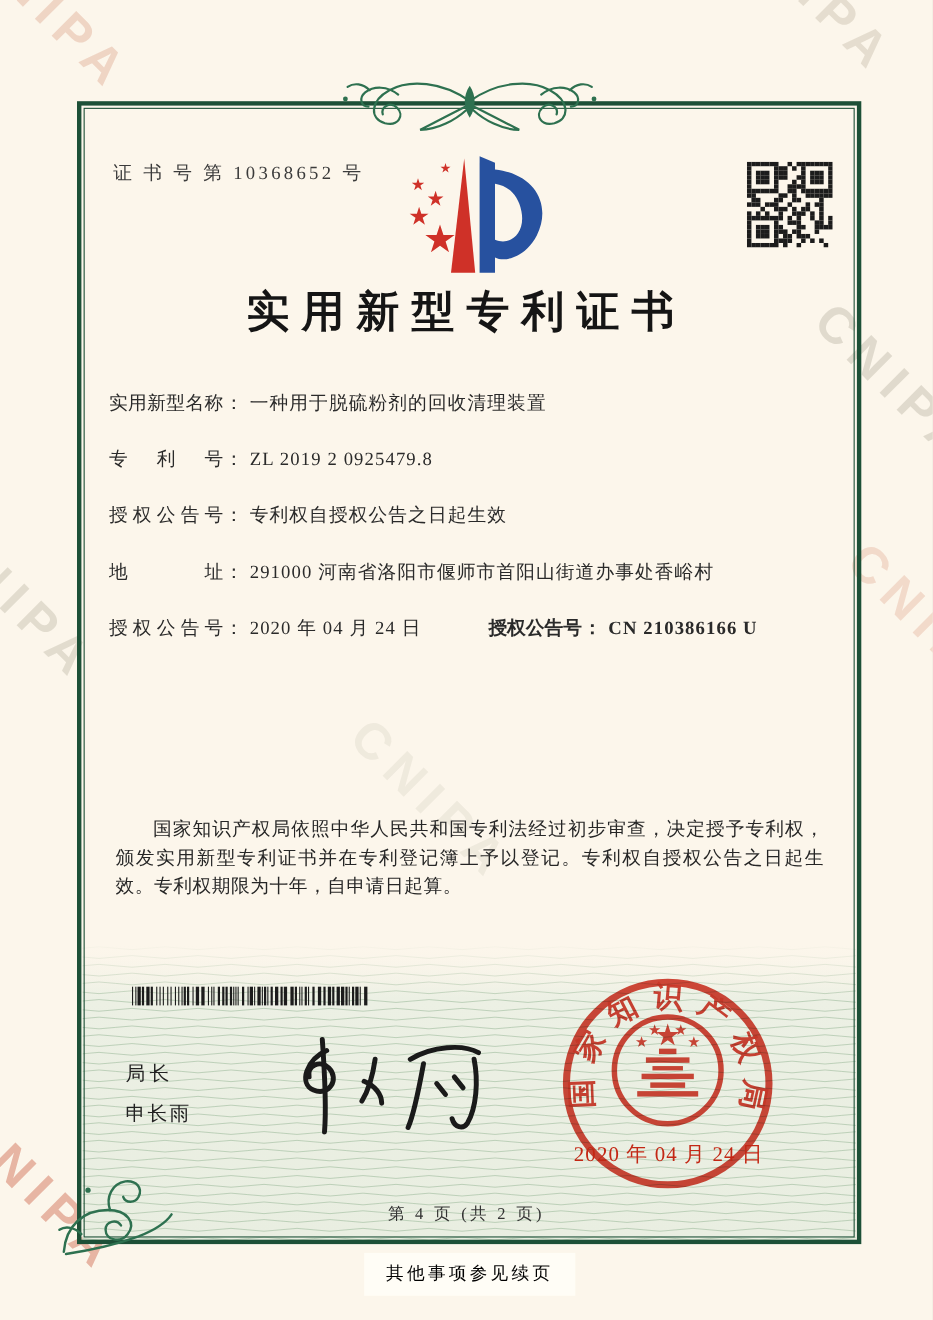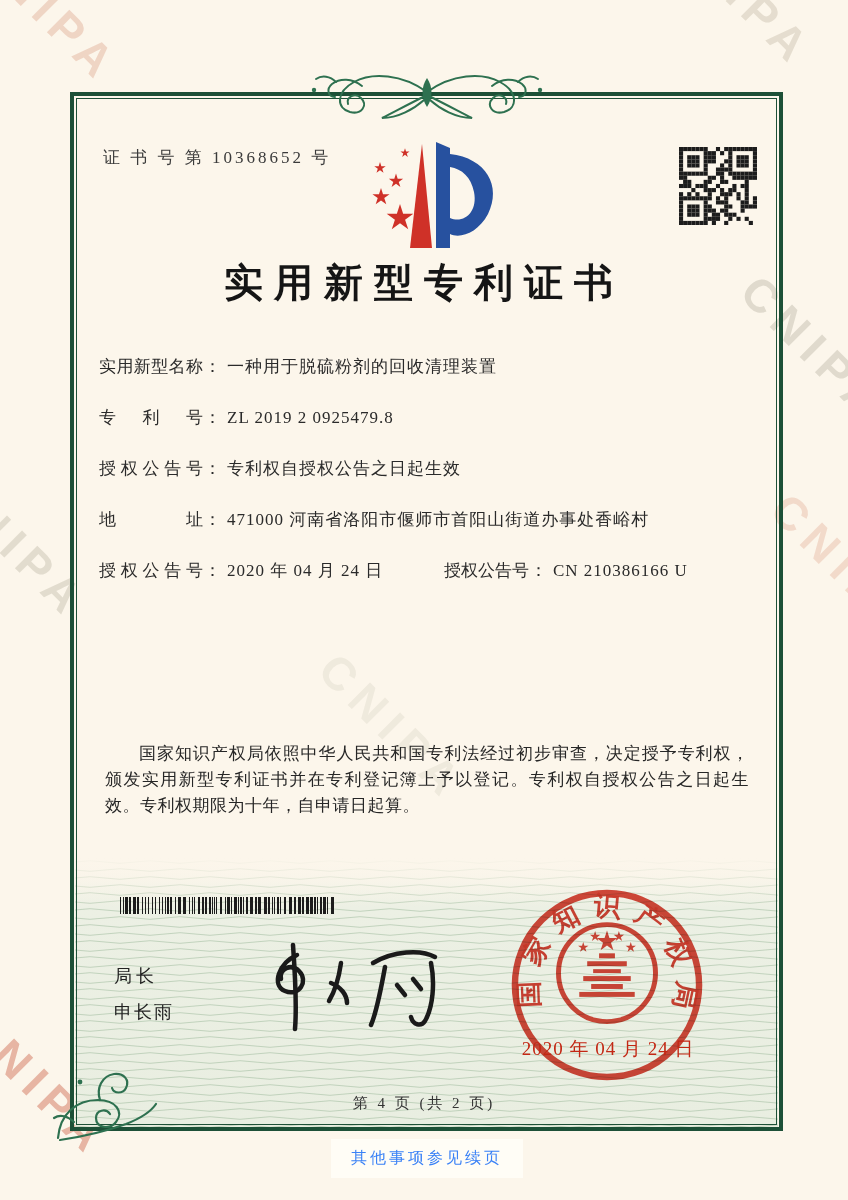--- a/index.html
+++ b/index.html
@@ -30,38 +30,38 @@
   .logo{position:absolute;left:352px;top:136px;z-index:2;}
   .qr{position:absolute;left:679px;top:147px;width:78px;height:78px;z-index:2;}
   .title{position:absolute;left:0;top:256px;width:100%;text-align:center;font-size:39px;font-weight:bold;
          letter-spacing:11px;color:#151515;z-index:2;}
   
   .fields{position:absolute;left:99px;top:355px;width:648px;z-index:2;}
   .frow{position:relative;height:24px;margin-bottom:27px;font-size:17px;white-space:nowrap;}
   .flabel{display:inline-block;width:104px;text-align:justify;text-align-last:justify;vertical-align:top;}
   .fcolon{display:inline-block;margin:0 6px 0 1px;}
   .fvalue{letter-spacing:1px;}
-  .fcol2{position:absolute;left:345px;top:0;}
+  .fcol2{position:absolute;left:345px;top:0;font-weight:bold;}
   
   .body-text{position:absolute;left:105px;top:741px;width:644px;z-index:2;}
   .body-text p{margin:0;font-size:17px;line-height:26px;text-align:justify;text-indent:2em;
                letter-spacing:0.5px;color:#262626;}
   
   .barcode{position:absolute;left:120px;top:897px;width:218px;height:17px;z-index:2;font-size:0;}
   .barcode i{display:inline-block;height:100%;background:#1c1c1c;vertical-align:top;}
   .signer-title{position:absolute;left:114px;top:964px;font-size:18px;letter-spacing:4px;z-index:2;color:#222;}
   .signer-name{position:absolute;left:114px;top:1000px;font-size:18px;letter-spacing:2px;z-index:2;color:#222;}
   .signature{position:absolute;left:235px;top:933px;z-index:2;}
   .seal{position:absolute;left:508px;top:886px;z-index:2;mix-blend-mode:multiply;}
   .seal-date{position:absolute;left:503px;top:1036px;width:210px;text-align:center;font-size:19px;
              color:#c32714;letter-spacing:1px;z-index:2;white-space:nowrap;}
   .pagenum{position:absolute;left:0;top:1094px;width:100%;text-align:center;font-size:15px;
            letter-spacing:3px;color:#333;z-index:2;}
   .contnote{position:absolute;left:331px;top:1139px;padding:9px 20px;background:#fffdf6;z-index:2;
-            font-size:16px;letter-spacing:3px;color:#3b82f6;}
+            font-size:16px;letter-spacing:3px;color:#000000;}
   .ornament-top{position:absolute;left:302px;top:64px;z-index:4;}
   .ornament-corner{position:absolute;left:50px;top:1066px;z-index:4;}
 </style>
 </head>
 <body>
 
 <div class="page">
 
   <div class="wm wm1">CNIPA</div>
   <div class="wm wm2">CNIPA</div>
@@ -368,21 +368,21 @@
     <div class="frow">
       <span class="flabel">实用新型名称</span><span class="fcolon">：</span><span class="fvalue">一种用于脱硫粉剂的回收清理装置</span>
     </div>
     <div class="frow">
       <span class="flabel">专利号</span><span class="fcolon">：</span><span class="fvalue">ZL 2019 2 0925479.8</span>
     </div>
     <div class="frow">
       <span class="flabel">授权公告号</span><span class="fcolon">：</span><span class="fvalue">专利权自授权公告之日起生效</span>
     </div>
     <div class="frow">
-      <span class="flabel">地址</span><span class="fcolon">：</span><span class="fvalue">471000 河南省洛阳市偃师市首阳山街道办事处香峪村</span>
+      <span class="flabel">地址</span><span class="fcolon">：</span><span class="fvalue">291000 河南省洛阳市偃师市首阳山街道办事处香峪村</span>
     </div>
     <div class="frow">
       <span class="flabel">授权公告号</span><span class="fcolon">：</span><span class="fvalue">2020 年 04 月 24 日</span>
       <span class="fcol2"><span>授权公告号</span><span class="fcolon">：</span><span class="fvalue">CN 210386166 U</span></span>
     </div>
   </div>
 
   <div class="body-text">
     <p>国家知识产权局依照中华人民共和国专利法经过初步审查，决定授予专利权，颁发实用新型专利证书并在专利登记簿上予以登记。专利权自授权公告之日起生效。专利权期限为十年，自申请日起算。</p>
   </div>

